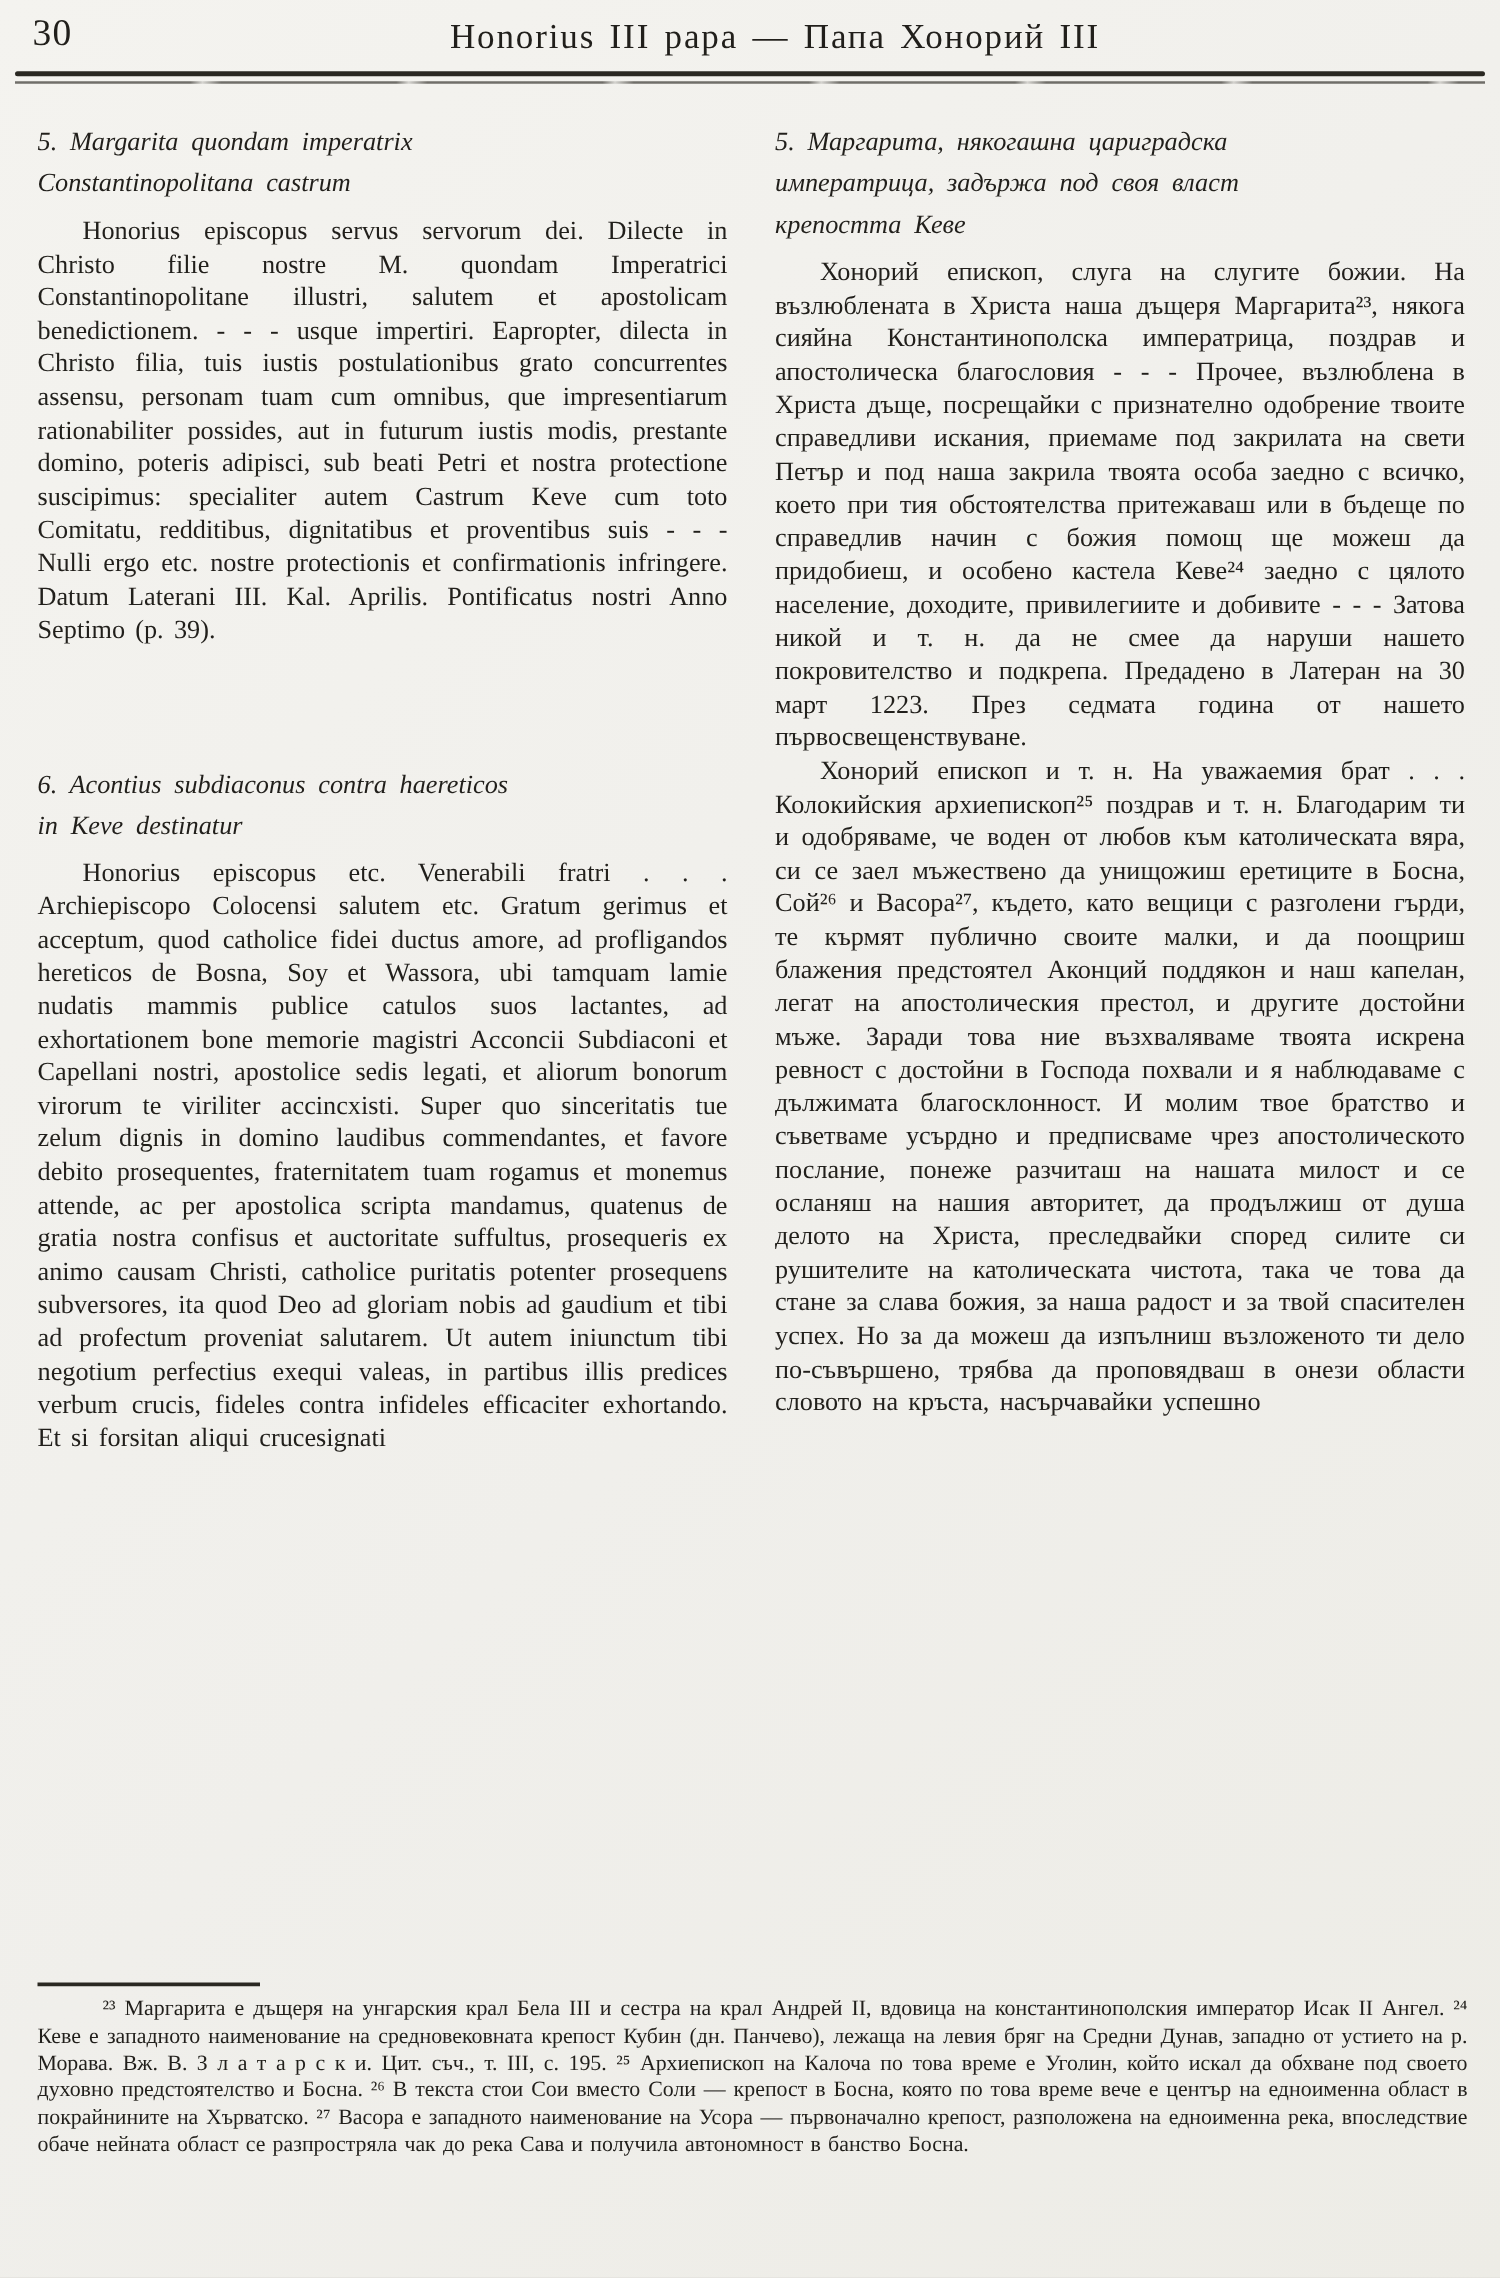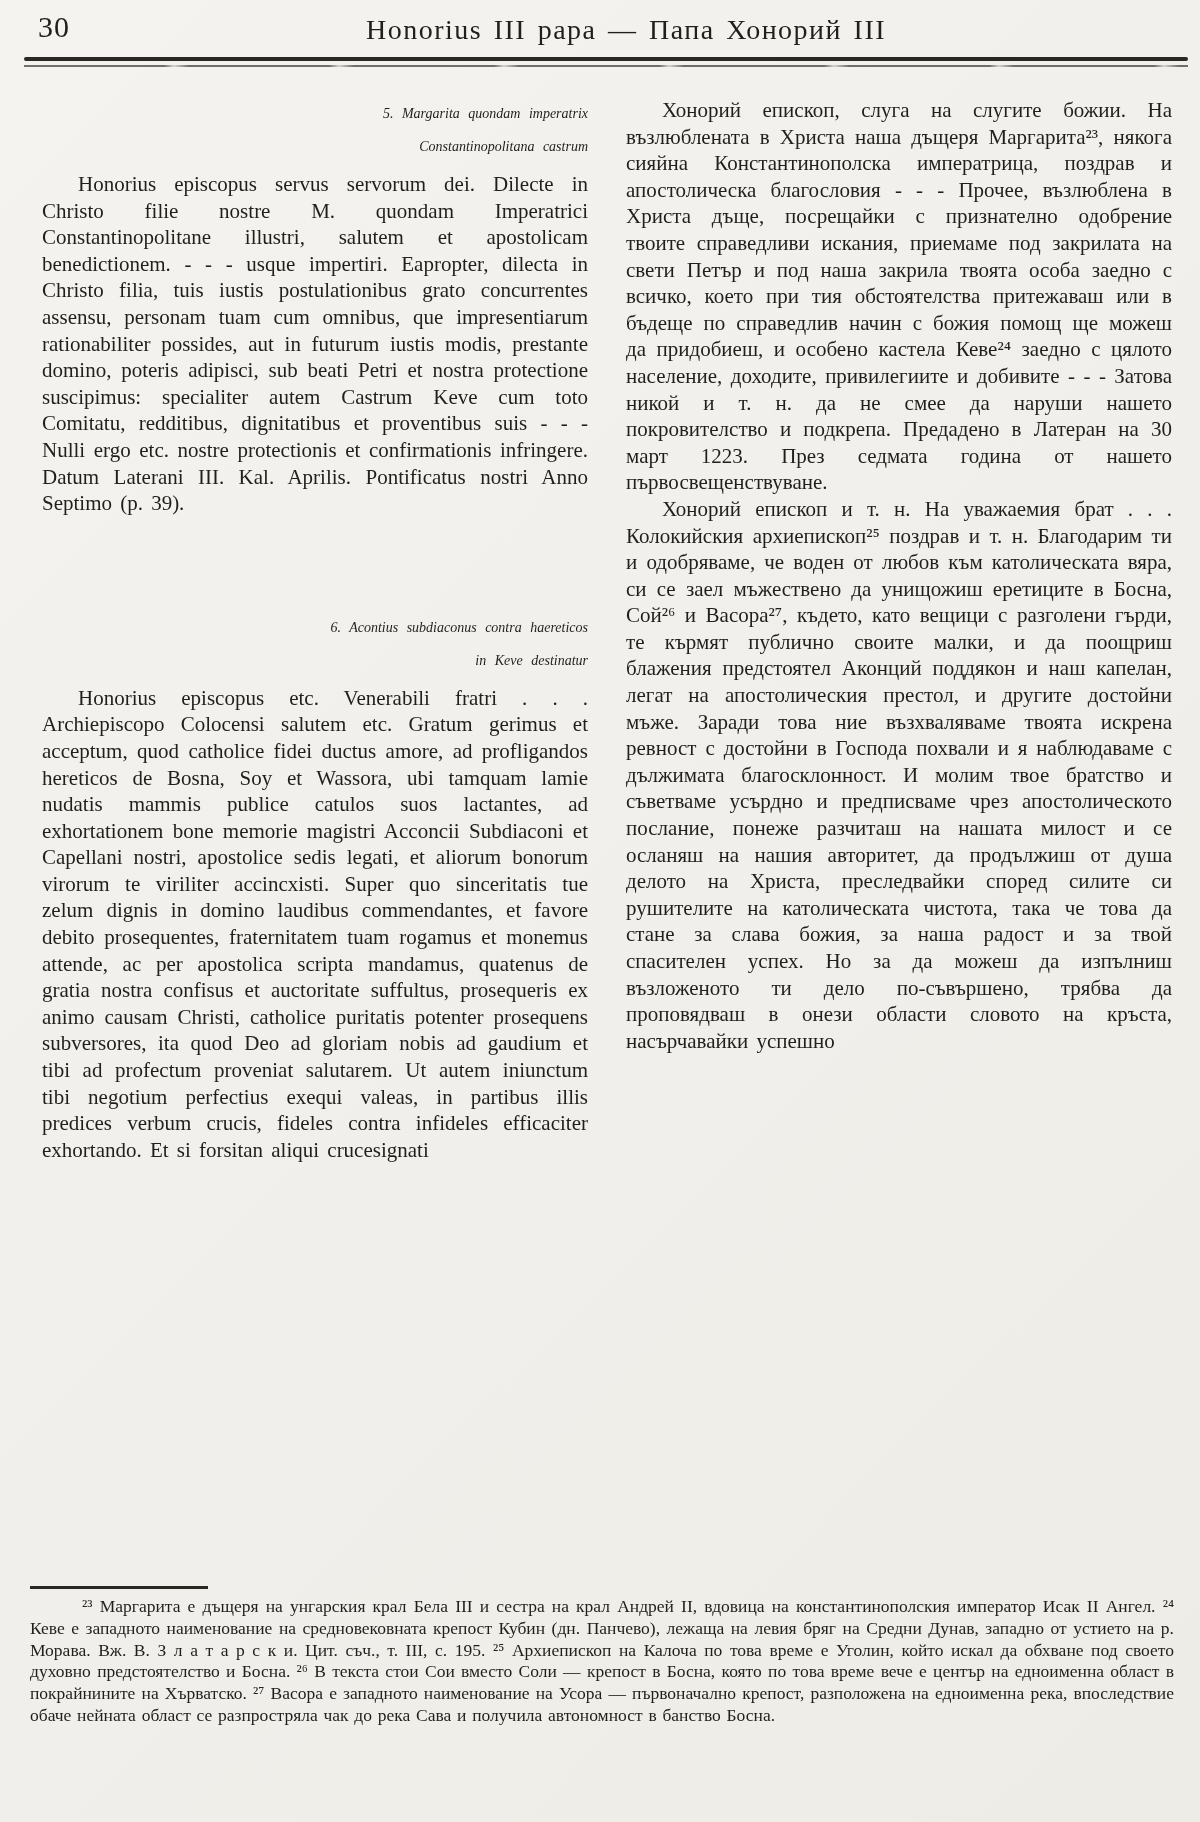--- a/index.html
+++ b/index.html
@@ -11,21 +11,20 @@
     position: relative;
     width: 1200px;
     height: 1822px;
     margin: 0 auto;
     background: linear-gradient(135deg, #f4f3ef 0%, #f0efeb 55%, #edecE6 100%);
     background-color: #f2f1ed;
     color: #211f1b;
     font-family: "Liberation Serif", "DejaVu Serif", serif;
     overflow: hidden;
     box-sizing: border-box;
-    padding-left: 12px;
   }
   .header {
     position: relative;
     padding-top: 14px;
     height: 36px;
   }
   .page-number {
     position: absolute;
     left: 26px;
     top: 10px;
@@ -59,22 +58,22 @@
     gap: 38px;
     padding: 0 28px 0 30px;
     margin-top: 30px;
   }
   .column {
     flex: 1 1 0;
     min-width: 0;
   }
   .section-heading {
     font-style: italic;
-    text-align: right;
-    font-size: 14px;
+    text-align: left;
+    font-size: 21px;
     line-height: 33px;
     word-spacing: 5px;
     margin-bottom: 8px;
   }
   .body-text {
     font-size: 21px;
     line-height: 26.6px;
     text-align: justify;
     text-indent: 36px;
     word-spacing: 0.14em;
@@ -129,20 +128,25 @@
       <p class="body-text">Honorius episcopus servus servorum dei. Dilecte in Christo filie nostre M. quondam Imperatrici Constantinopolitane illustri, salutem et apostolicam benedictionem. - - - usque impertiri. Eapropter, dilecta in Christo filia, tuis iustis postulationibus grato concurrentes assensu, personam tuam cum omnibus, que impresentiarum rationabiliter possides, aut in futurum iustis modis, prestante domino, poteris adipisci, sub beati Petri et nostra protectione suscipimus: specialiter autem Castrum Keve cum toto Comitatu, redditibus, dignitatibus et proventibus suis - - - Nulli ergo etc. nostre protectionis et confirmationis infringere. Datum Laterani III. Kal. Aprilis. Pontificatus nostri Anno Septimo (p. 39).</p>
 
       <div class="section-heading gap-left">
         <div>6. Acontius subdiaconus contra haereticos</div>
         <div>in Keve destinatur</div>
       </div>
       <p class="body-text">Honorius episcopus etc. Venerabili fratri . . . Archiepiscopo Colocensi salutem etc. Gratum gerimus et acceptum, quod catholice fidei ductus amore, ad profligandos hereticos de Bosna, Soy et Wassora, ubi tamquam lamie nudatis mammis publice catulos suos lactantes, ad exhortationem bone memorie magistri Acconcii Subdiaconi et Capellani nostri, apostolice sedis legati, et aliorum bonorum virorum te viriliter accincxisti. Super quo sinceritatis tue zelum dignis in domino laudibus commendantes, et favore debito prosequentes, fraternitatem tuam rogamus et monemus attende, ac per apostolica scripta mandamus, quatenus de gratia nostra confisus et auctoritate suffultus, prosequeris ex animo causam Christi, catholice puritatis potenter prosequens subversores, ita quod Deo ad gloriam nobis ad gaudium et tibi ad profectum proveniat salutarem. Ut autem iniunctum tibi negotium perfectius exequi valeas, in partibus illis predices verbum crucis, fideles contra infideles efficaciter exhortando. Et si forsitan aliqui crucesignati</p>
     </div>
 
     <div class="column">
+      <div class="section-heading">
+        <div>5. Маргарита, някогашна цариградска</div>
+        <div>императрица, задържа под своя власт</div>
+        <div>крепостта Кеве</div>
+      </div>
       <p class="body-text">Хонорий епископ, слуга на слугите божии. На възлюблената в Христа наша дъщеря Маргарита²³, някога сияйна Константинополска императрица, поздрав и апостолическа благословия - - - Прочее, възлюблена в Христа дъще, посрещайки с признателно одобрение твоите справедливи искания, приемаме под закрилата на свети Петър и под наша закрила твоята особа заедно с всичко, което при тия обстоятелства притежаваш или в бъдеще по справедлив начин с божия помощ ще можеш да придобиеш, и особено кастела Кеве²⁴ заедно с цялото население, доходите, привилегиите и добивите - - - Затова никой и т. н. да не смее да наруши нашето покровителство и подкрепа. Предадено в Латеран на 30 март 1223. През седмата година от нашето първосвещенствуване.</p>
 
       <p class="body-text">Хонорий епископ и т. н. На уважаемия брат . . . Колокийския архиепископ²⁵ поздрав и т. н. Благодарим ти и одобряваме, че воден от любов към католическата вяра, си се заел мъжествено да унищожиш еретиците в Босна, Сой²⁶ и Васора²⁷, където, като вещици с разголени гърди, те кърмят публично своите малки, и да поощриш блажения предстоятел Аконций поддякон и наш капелан, легат на апостолическия престол, и другите достойни мъже. Заради това ние възхваляваме твоята искрена ревност с достойни в Господа похвали и я наблюдаваме с дължимата благосклонност. И молим твое братство и съветваме усърдно и предписваме чрез апостолическото послание, понеже разчиташ на нашата милост и се осланяш на нашия авторитет, да продължиш от душа делото на Христа, преследвайки според силите си рушителите на католическата чистота, така че това да стане за слава божия, за наша радост и за твой спасителен успех. Но за да можеш да изпълниш възложеното ти дело по-съвършено, трябва да проповядваш в онези области словото на кръста, насърчавайки успешно</p>
     </div>
 
   </div>
 
   <div class="footnotes">
     <div class="footnote-rule"></div>
     <p class="footnote-text">²³ Маргарита е дъщеря на унгарския крал Бела III и сестра на крал Андрей II, вдовица на константинополския император Исак II Ангел. ²⁴ Кеве е западното наименование на средновековната крепост Кубин (дн. Панчево), лежаща на левия бряг на Средни Дунав, западно от устието на р. Морава. Вж. В. З л а т а р с к и. Цит. съч., т. III, с. 195. ²⁵ Архиепископ на Калоча по това време е Уголин, който искал да обхване под своето духовно предстоятелство и Босна. ²⁶ В текста стои Сои вместо Соли — крепост в Босна, която по това време вече е център на едноименна област в покрайнините на Хърватско. ²⁷ Васора е западното наименование на Усора — първоначално крепост, разположена на едноименна река, впоследствие обаче нейната област се разпростряла чак до река Сава и получила автономност в банство Босна.</p>

